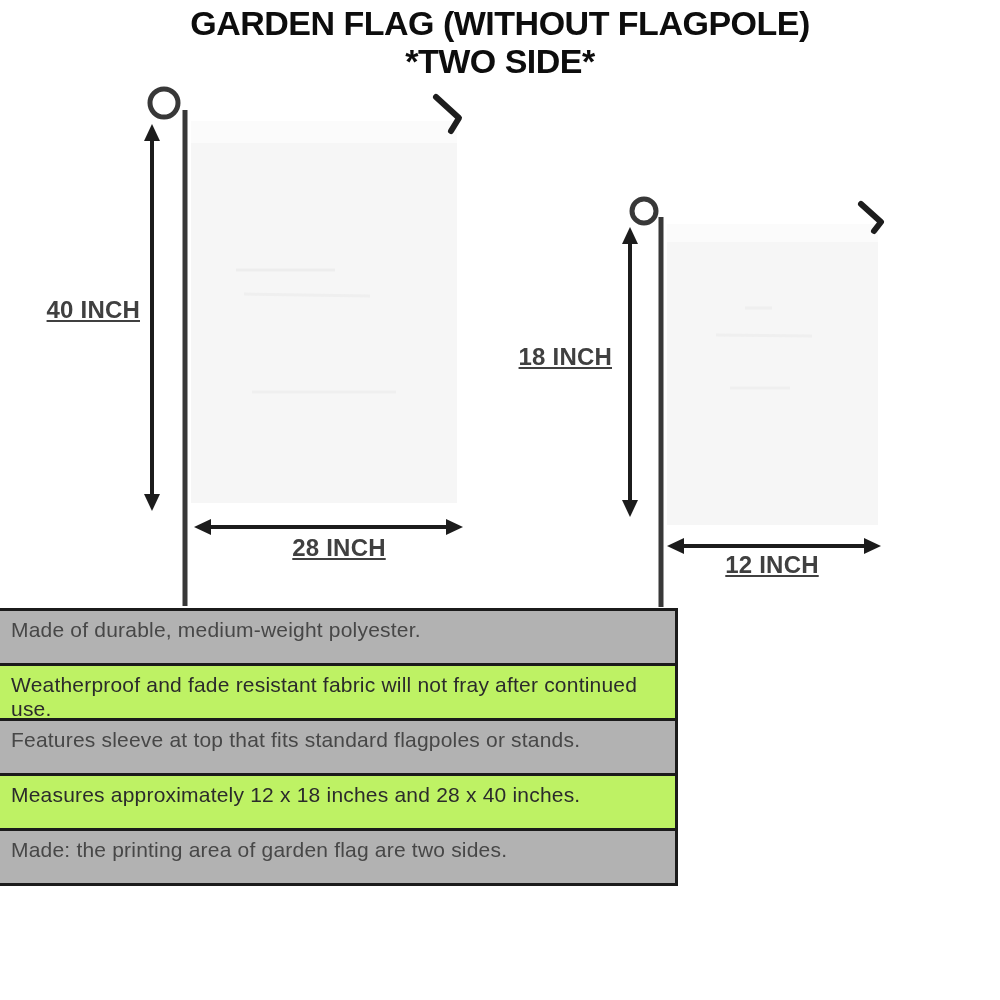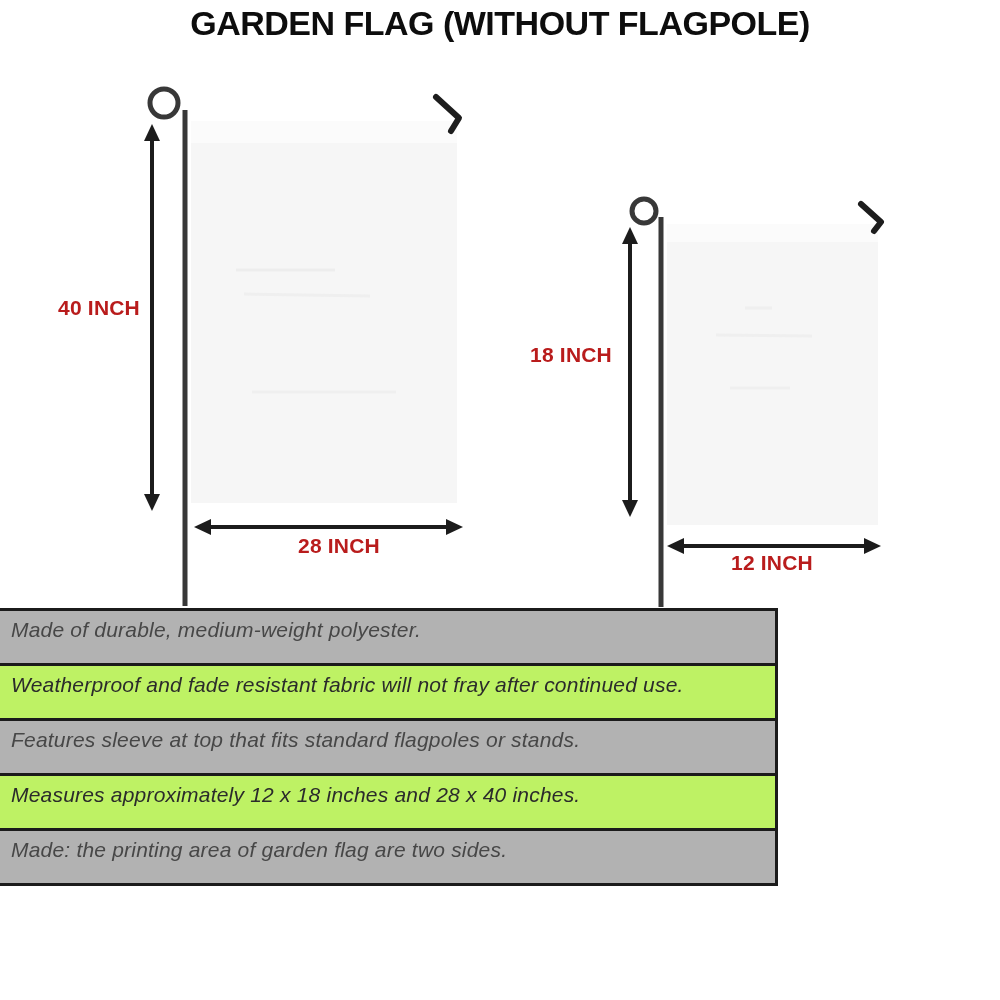--- a/index.html
+++ b/index.html
@@ -26,54 +26,55 @@
     font-size: 34px;
     letter-spacing: -0.5px;
   }
   .diagram-svg {
     position: absolute;
     top: 0;
     left: 0;
   }
   .dim-label {
     position: absolute;
-    font-size: 21px;
+    font-size: 24px;
     font-weight: bold;
-    color: #b91c1c;
+    color: #404040;
     letter-spacing: 0.2px;
     white-space: nowrap;
+    text-decoration: underline;
   }
   .dim-label.align-right { text-align: right; }
   .dim-label.align-center { text-align: center; }
   .spec-table {
     position: absolute;
     left: 0;
     top: 608px;
-    width: 778px;
+    width: 678px;
     border-top: 3px solid #1b1b1b;
     border-right: 3px solid #1b1b1b;
-    font-style: italic;
   }
   .spec-row {
     height: 55px;
     border-bottom: 3px solid #1b1b1b;
     padding: 7px 10px 0 11px;
     font-size: 21px;
     letter-spacing: 0.2px;
   }
   .spec-row.shaded { background: #b2b2b2; color: #474747; }
   .spec-row.plain  { background: #bef264; color: #2b2b2b; }
 </style>
 </head>
 <body>
 
 <div class="canvas">
 
   <div class="title-block">
     <div class="title-line">GARDEN FLAG (WITHOUT FLAGPOLE)</div>
+    <div class="title-line">*TWO SIDE*</div>
   </div>
 
   <svg class="diagram-svg" width="1000" height="620" viewBox="0 0 1000 620">
 
     <g>
 
       <rect x="191" y="121" width="266" height="382" fill="#f6f6f6"></rect>
       <rect x="191" y="121" width="266" height="22" fill="#fbfbfb"></rect>
       <line x1="236" y1="270" x2="335" y2="270" stroke="#ededed" stroke-width="3"></line>
       <line x1="244" y1="294" x2="370" y2="296" stroke="#efefef" stroke-width="3"></line>

